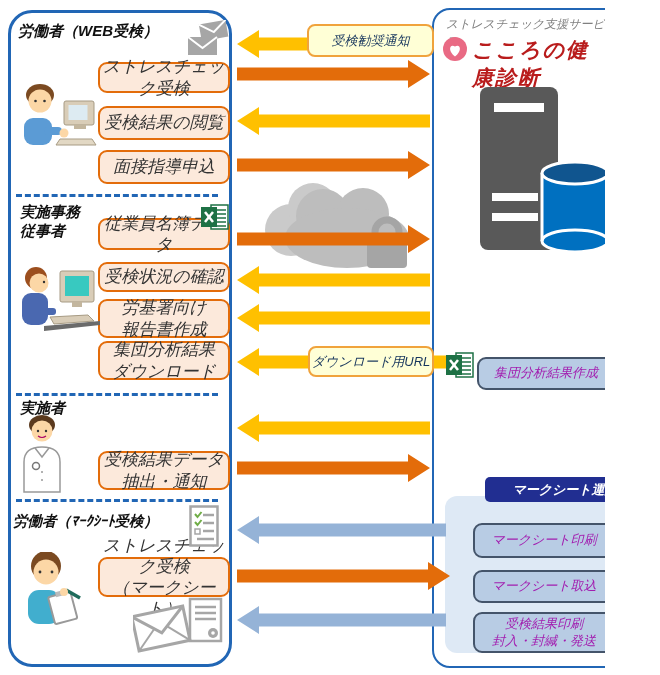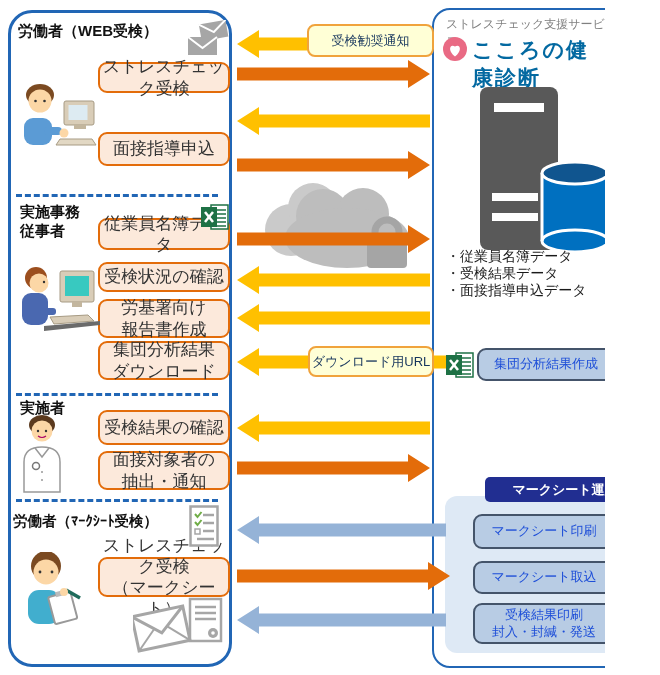--- a/index.html
+++ b/index.html
@@ -1,37 +1,37 @@
 <!DOCTYPE html>
 <html><head>
 <meta charset="utf-8">
 <style>
   html,body{margin:0;padding:0;background:#fff;}
   .stage{position:relative;width:605px;height:675px;background:#fff;overflow:hidden;
-         font-family:"Liberation Sans","DejaVu Sans",sans-serif;}
+         font-family:"Liberation Sans","DejaVu Sans",sans-serif;font-style:italic;}
   .abs{position:absolute;}
   .panel{position:absolute;background:#fff;border:3px solid #2166B5;box-sizing:border-box;z-index:0;}
   .divider{position:absolute;left:16px;width:202px;height:0;border-top:3px dashed #2166B5;z-index:1;}
   .sec-title{position:absolute;font-weight:bold;font-size:15px;color:#111;
              white-space:pre-line;line-height:1.25;z-index:2;}
   .obox{position:absolute;left:98px;width:132px;background:#FCE9DB;border:2.5px solid #E36C0A;
         border-radius:9px;display:flex;align-items:center;justify-content:center;text-align:center;
         font-size:17px;color:#333;line-height:1.25;white-space:pre-line;box-sizing:border-box;z-index:2;}
   .bbox{position:absolute;left:473px;width:142px;background:#B8CCE4;border:2.5px solid #44546A;
         border-radius:9px;display:flex;align-items:center;justify-content:center;text-align:center;
-        font-size:13px;color:#1d4ed8;line-height:1.25;white-space:pre-line;box-sizing:border-box;z-index:3;}
+        font-size:13px;color:#a21caf;line-height:1.25;white-space:pre-line;box-sizing:border-box;z-index:3;margin-top:9px;}
   .flag{position:absolute;background:#FFFFD6;border:2px solid #F0A33C;border-radius:8px;
         color:#17365D;font-size:13px;display:flex;align-items:center;justify-content:center;
         box-sizing:border-box;z-index:6;margin-left:35px;}
   .arrow{position:absolute;z-index:4;}
   .icon{position:absolute;z-index:5;}
   .person{position:absolute;z-index:2;}
   .rp-subtitle{position:absolute;left:446px;top:16px;font-size:12px;color:#808080;z-index:2;}
   .rp-logo-text{position:absolute;left:472px;top:36px;font-size:21px;font-weight:bold;
-                color:#0369a1;letter-spacing:2px;z-index:2;}
+                color:#b91c1c;letter-spacing:2px;z-index:2;}
   .data-list{position:absolute;left:446px;top:248px;font-size:14px;color:#1a1a1a;
              line-height:17px;white-space:pre-line;z-index:2;}
   .ms-header{position:absolute;left:463px;top:477px;width:160px;height:25px;background:#212E91;
              border-radius:5px;color:#fff;font-size:13px;font-weight:bold;display:flex;
              align-items:center;justify-content:center;box-sizing:border-box;z-index:3;margin-left:22px;}
   .ms-panel{position:absolute;left:445px;top:496px;width:200px;height:157px;background:#DEE9F5;
             border-radius:12px;z-index:2;}
 </style>
 </head>
 <body>
@@ -45,29 +45,29 @@
   <div class="divider" style="top:393px;"></div>
   <div class="divider" style="top:499px;"></div>
 
   <div class="sec-title" style="left:18px;top:22px;">労働者（WEB受検）</div>
   <div class="sec-title" style="left:20px;top:203px;">実施事務
 従事者</div>
   <div class="sec-title" style="left:20px;top:399px;">実施者</div>
   <div class="sec-title" style="left:13px;top:512px;font-size:14.5px;">労働者（ﾏｰｸｼｰﾄ受検）</div>
 
   <div class="obox" style="top:62px;height:31px;">ストレスチェック受検</div>
-  <div class="obox" style="top:132px;height:34px;">面接指導申込</div>
+  <div class="obox" style="top:106px;height:34px;">受検結果の閲覧</div>
+  <div class="obox" style="top:150px;height:34px;">面接指導申込</div>
   <div class="obox" style="top:262px;height:30px;">受検状況の確認</div>
   <div class="obox" style="top:218px;height:32px;">従業員名簿データ</div>
   <div class="obox" style="top:299px;height:39px;">労基署向け
 報告書作成</div>
   <div class="obox" style="top:341px;height:39px;">集団分析結果
 ダウンロード</div>
-  <div class="obox" style="top:410px;height:35px;">受検結果の確認</div>
-  <div class="obox" style="top:451px;height:39px;">面接対象者の
+  <div class="obox" style="top:451px;height:39px;">受検結果データ
 抽出・通知</div>
   <div class="obox" style="top:557px;height:40px;">ストレスチェック受検
 （マークシート）</div>
 
   <div class="rp-subtitle">ストレスチェック支援サービス</div>
   <svg class="icon" style="left:442px;top:36px;" width="26" height="26" viewBox="0 0 26 26">
     <circle cx="13" cy="13" r="12" fill="#E96A84"></circle>
     <path d="M13,20.5 C5.5,15 7.5,7.5 13,10.5 C18.5,7.5 20.5,15 13,20.5 Z" fill="#fff"></path>
   </svg>
   <div class="rp-logo-text">こころの健康診断</div>
@@ -79,23 +79,20 @@
     <rect x="14" y="128" width="46" height="8" fill="#fff"></rect>
     <g stroke="#fff" stroke-width="3">
       <rect x="64" y="88" width="66" height="68" fill="#0070C0" stroke="none"></rect>
       <ellipse cx="97" cy="156" rx="33" ry="11" fill="#0070C0"></ellipse>
       <path d="M64,88 v68" fill="none"></path>
         <path d="M130,88 v68" fill="none"></path>
       <ellipse cx="97" cy="88" rx="33" ry="11" fill="#10558F"></ellipse>
     </g>
   </svg>
 
-  <div class="data-list">・従業員名簿データ
-・受検結果データ
-・面接指導申込データ</div>
 
   <div class="bbox" style="left:477px;top:348px;width:138px;height:33px;">集団分析結果作成</div>
   <svg class="icon" style="left:446px;top:352px;" width="28" height="26" viewBox="0 0 28 26">
     <rect x="10" y="1" width="17" height="24" fill="#fff" stroke="#1E7145" stroke-width="1.5"></rect>
     <g stroke="#1E7145" stroke-width="1.5">
         <path d="M12,6 h13"></path>
         <path d="M12,10 h13"></path>
         <path d="M12,14 h13"></path>
         <path d="M12,18 h13"></path>
         <path d="M12,22 h13"></path>

